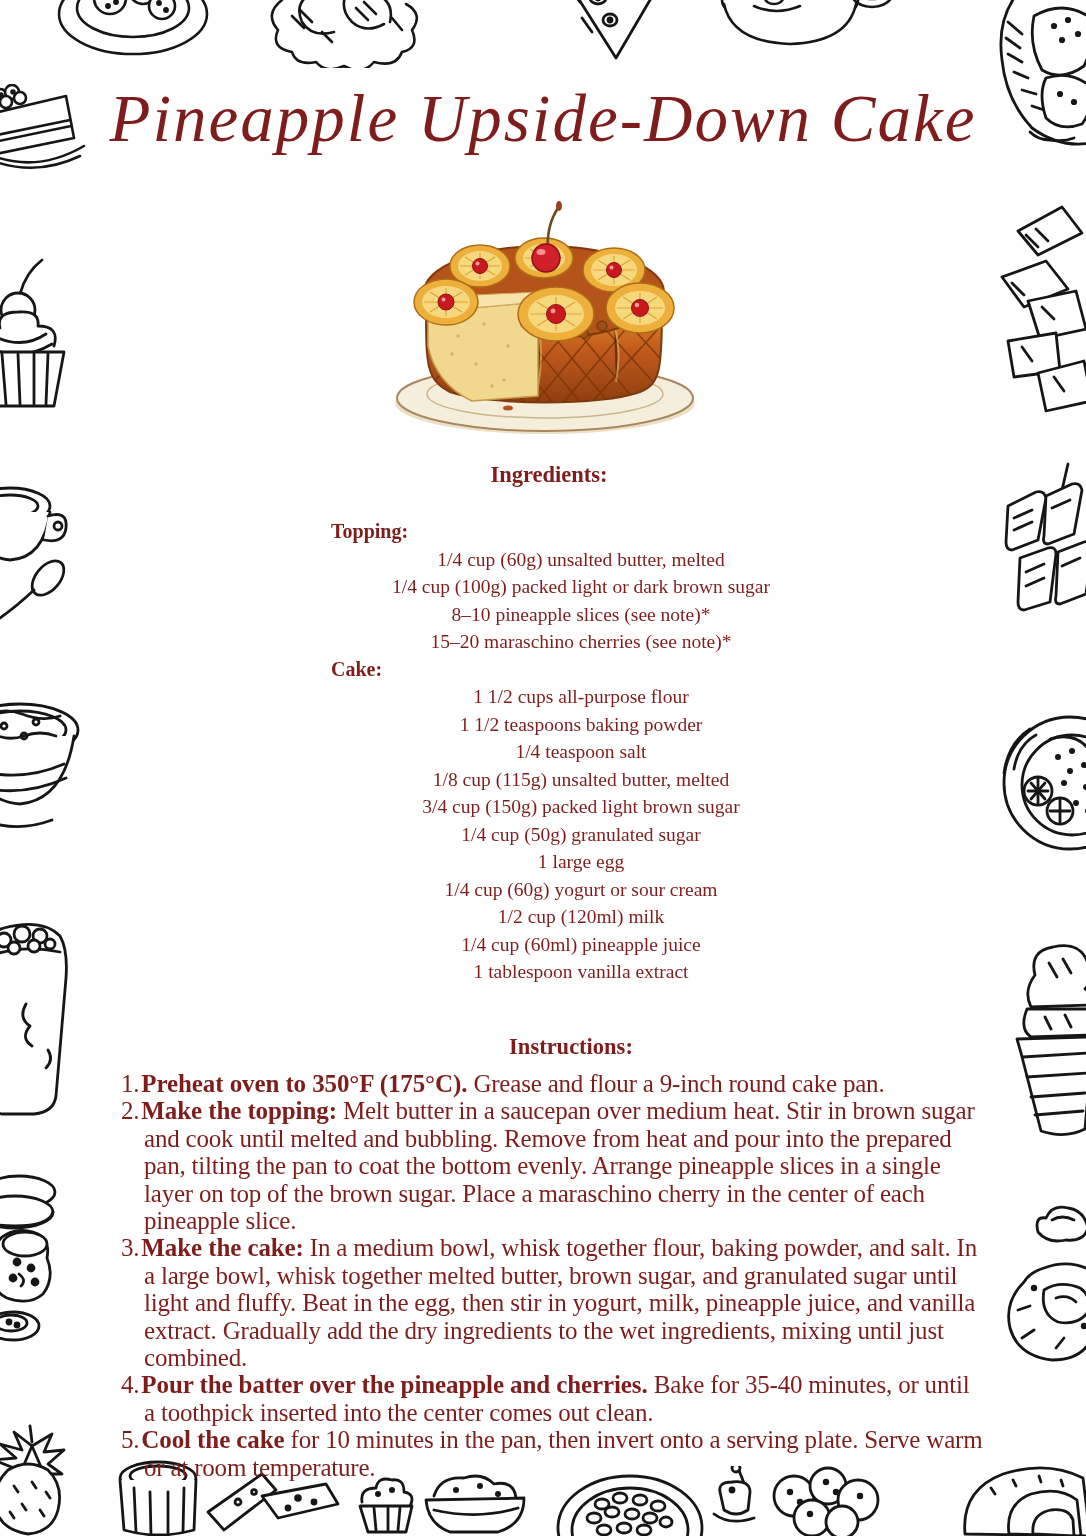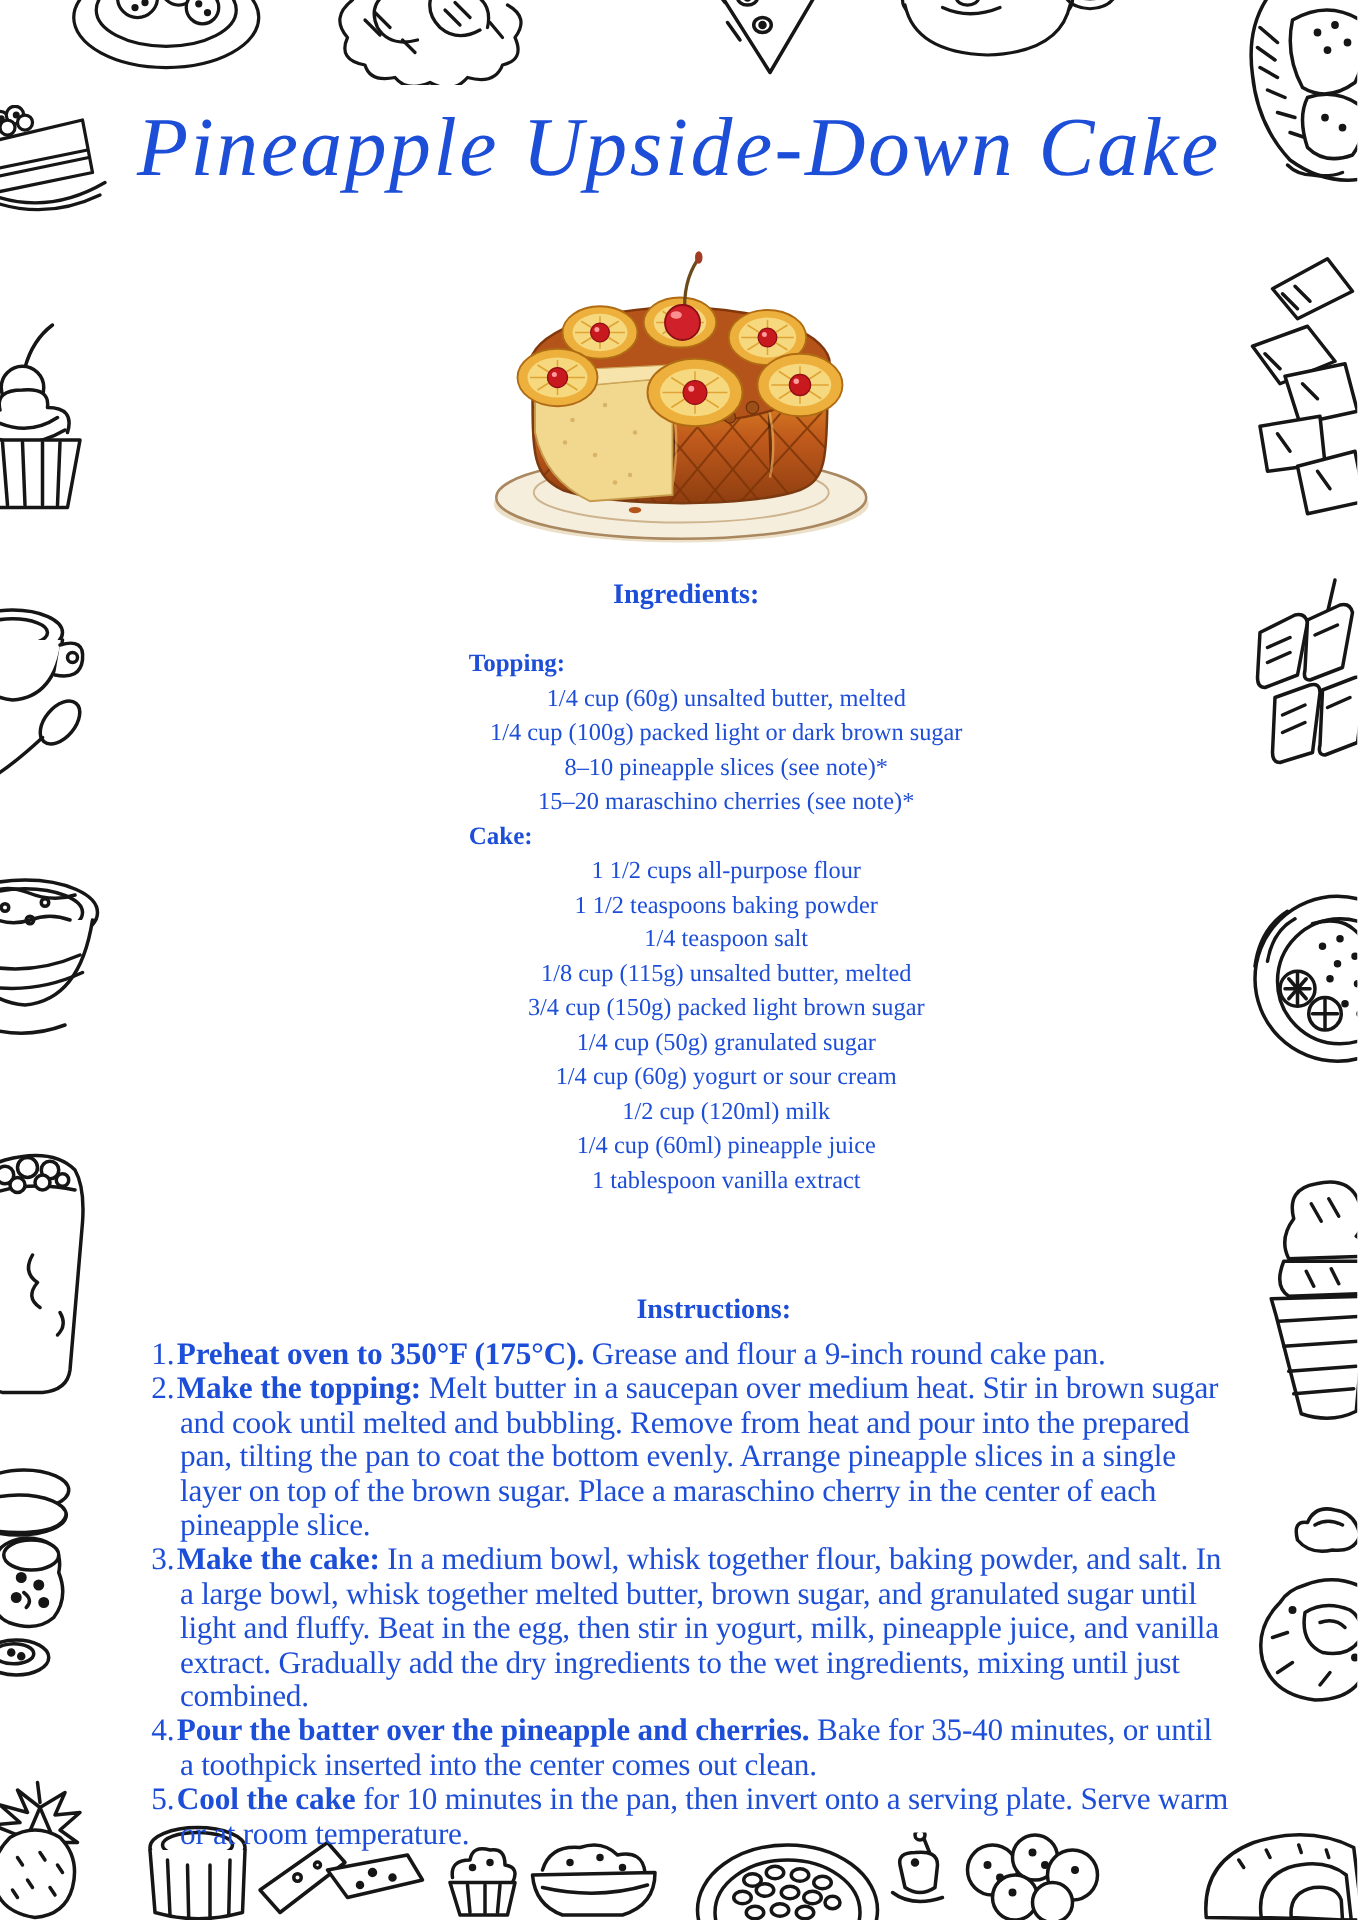--- a/index.html
+++ b/index.html
@@ -1,27 +1,27 @@
 <!DOCTYPE html>
 <html><head>
 <meta charset="utf-8">
 <style>
   html,body{margin:0;padding:0;background:#ffffff;}
   .page{position:relative;width:1086px;height:1536px;overflow:hidden;background:#fff;
-        font-family:"Liberation Serif",serif;color:#1d4ed8;}
+        font-family:"Liberation Serif",serif;color:#7f1d1d;}
   .title{position:absolute;top:80px;left:0;width:1086px;text-align:center;
          font-style:italic;font-weight:400;font-size:67px;letter-spacing:2px;white-space:nowrap;}
   .hero{position:absolute;top:196px;left:388px;width:310px;height:240px;}
   .sec-heading{position:absolute;left:0;width:1086px;text-align:center;
                font-weight:700;font-size:22.5px;}
   #ing-heading{top:462px;left:6px;}
   #ins-heading{top:1034px;margin-left:28px;}
   .ingredients{position:absolute;top:518px;left:331px;width:500px;
                font-size:19.5px;line-height:27.5px;}
-  .grp-label{font-weight:700;font-size:20px;text-align:left;margin-left:44px;}
+  .grp-label{font-weight:700;font-size:20px;text-align:left;}
   .ing-line{text-align:center;}
   .instructions{position:absolute;top:1070px;left:121px;width:864px;
                 font-size:25px;line-height:27.4px;letter-spacing:-0.2px;}
   .step{padding-left:23px;text-indent:-23px;}
   .step .num{margin-right:2px;}
   .step b{font-weight:700;letter-spacing:-0.1px;}
   .dd{position:absolute;}
   .dd svg{display:block;}
 </style>
 </head>
@@ -535,20 +535,21 @@
     <div class="ing-line">1/4 cup (100g) packed light or dark brown sugar</div>
     <div class="ing-line">8–10 pineapple slices (see note)*</div>
     <div class="ing-line">15–20 maraschino cherries (see note)*</div>
     <div class="grp-label">Cake:</div>
     <div class="ing-line">1 1/2 cups all-purpose flour</div>
     <div class="ing-line">1 1/2 teaspoons baking powder</div>
     <div class="ing-line">1/4 teaspoon salt</div>
     <div class="ing-line">1/8 cup (115g) unsalted butter, melted</div>
     <div class="ing-line">3/4 cup (150g) packed light brown sugar</div>
     <div class="ing-line">1/4 cup (50g) granulated sugar</div>
+    <div class="ing-line">1 large egg</div>
     <div class="ing-line">1/4 cup (60g) yogurt or sour cream</div>
     <div class="ing-line">1/2 cup (120ml) milk</div>
     <div class="ing-line">1/4 cup (60ml) pineapple juice</div>
     <div class="ing-line">1 tablespoon vanilla extract</div>
   </div>
 
   <div class="sec-heading" id="ins-heading">Instructions:</div>
 
   <div class="instructions">
     <div class="step"><span class="num">1.</span><b>Preheat oven to 350°F (175°C).</b><span> Grease and flour a 9-inch round cake pan.</span></div>

